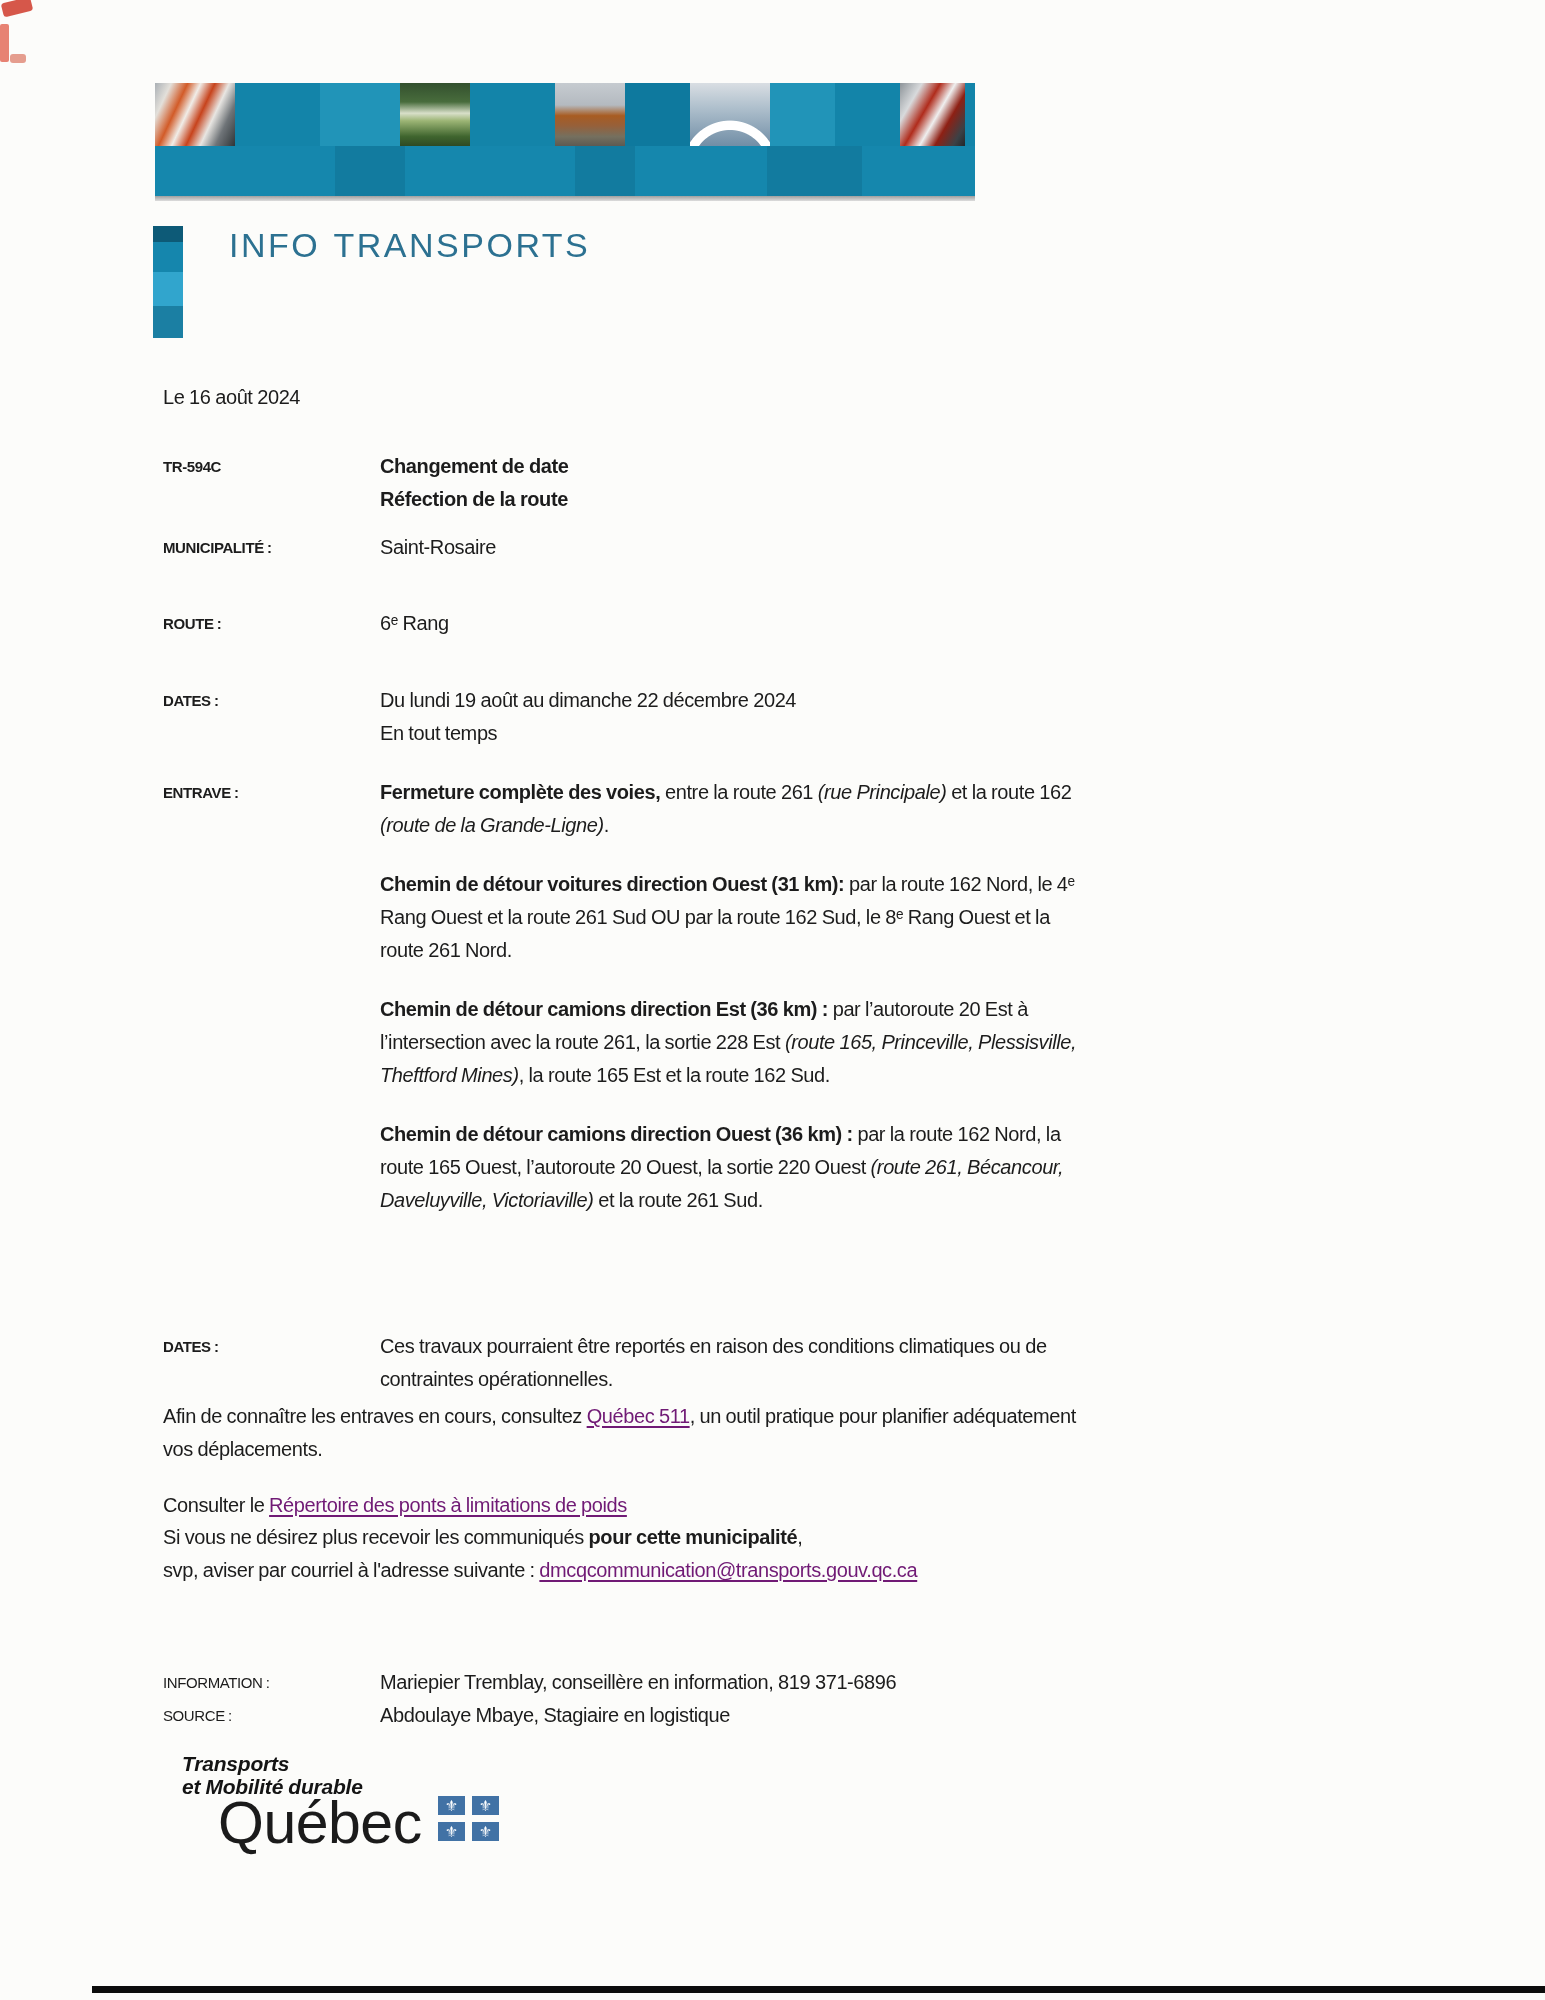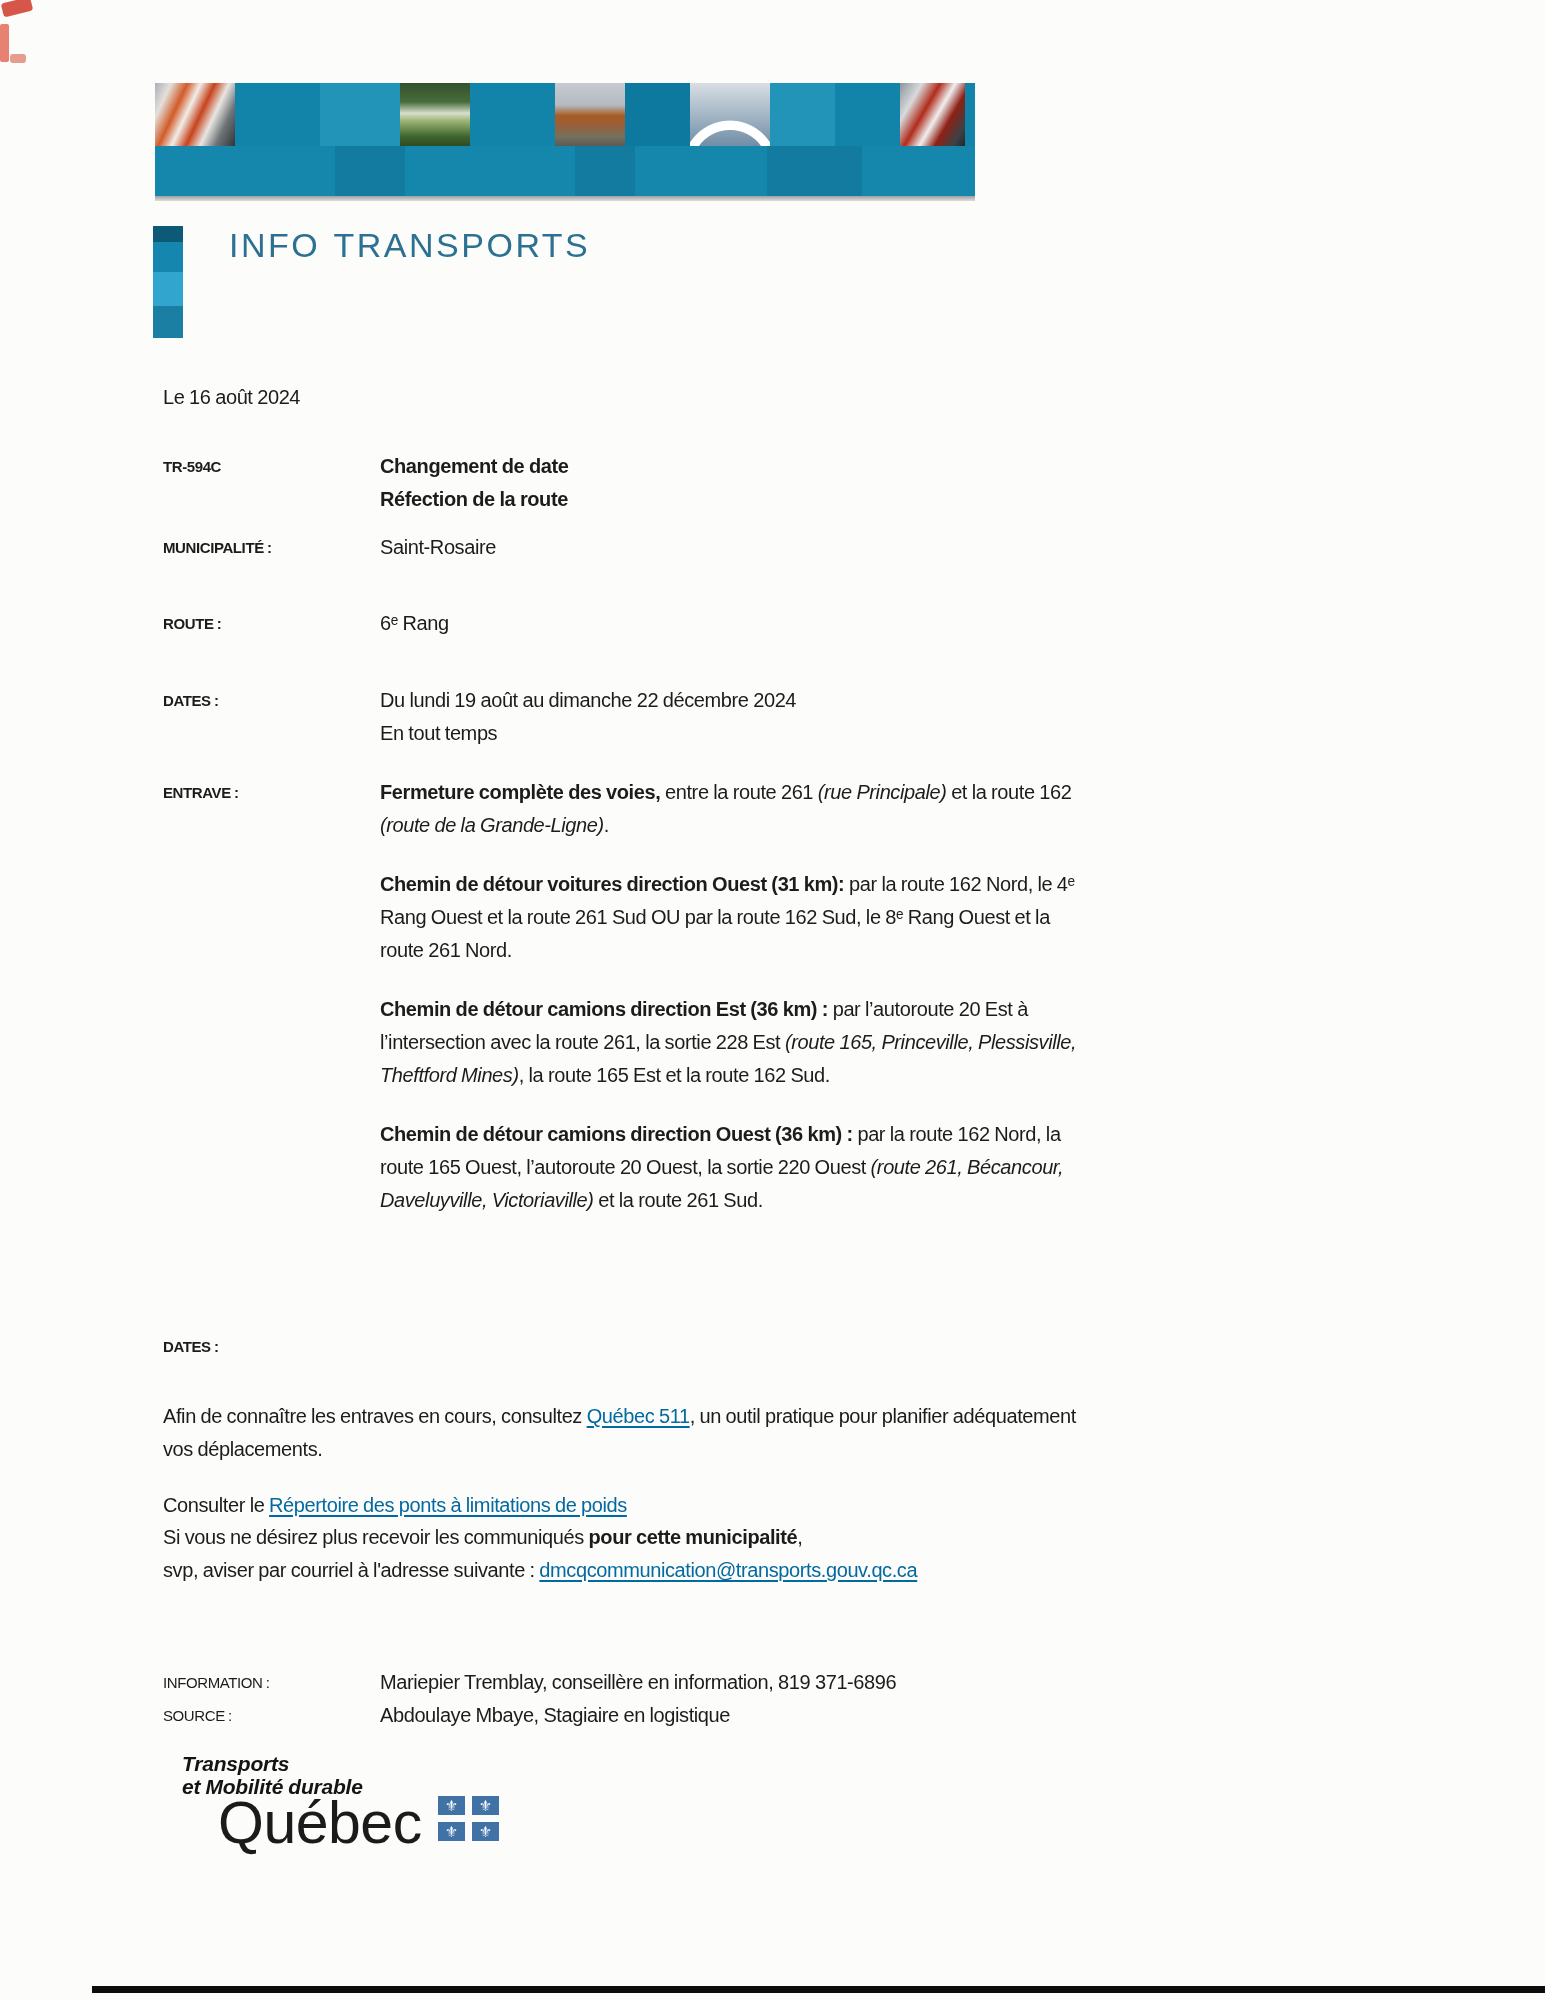--- a/index.html
+++ b/index.html
@@ -56,21 +56,21 @@
   .abs{position:absolute;}
   .row{position:absolute;left:163px;display:flex;align-items:flex-start;}
   .lbl{flex:0 0 217px;width:217px;font-size:15px;line-height:33px;white-space:pre;}
   .bold{font-weight:700;}
   .val{font-size:20px;line-height:33px;}
   .tline{white-space:pre;font-size:20px;line-height:33px;}
   .para{margin:0 0 26px 0;}
   .para:last-child{margin-bottom:0;}
   .run-b{font-weight:700;}
   .run-i{font-style:italic;}
-  .run-link{color:#0369a1;text-decoration:underline;text-underline-offset:3px;cursor:pointer;}
+  .run-link{color:#701a75;text-decoration:underline;text-underline-offset:3px;cursor:pointer;}
   .date-line{position:absolute;left:163px;top:384px;font-size:20px;line-height:26px;}
   .closing{position:absolute;left:163px;top:1604px;width:875px;text-align:center;font-size:20px;}
 
   
   .logo{position:absolute;left:182px;top:1752px;}
   .logo-l1,.logo-l2{font-weight:700;font-style:italic;font-size:21px;line-height:23px;color:#141414;letter-spacing:-0.2px;}
   .logo-row{display:flex;align-items:flex-end;margin-left:36px;margin-top:-2px;}
   .wordmark{font-size:59px;line-height:42px;color:#1b1b1b;letter-spacing:-0.5px;}
   .flag{display:grid;grid-template-columns:27px 27px;grid-template-rows:19px 19px;gap:7px;margin-left:16px;margin-bottom:3px;}
   .flag-sq{background:#4172a5;color:#ffffff;display:flex;align-items:center;justify-content:center;font-size:15px;line-height:15px;}
@@ -163,20 +163,24 @@
       <div class="para">
           <div class="tline"><span class="run-b">Chemin de détour camions direction Ouest (36 km) :</span><span class="run-n"> par la route 162 Nord, la</span></div>
           <div class="tline"><span class="run-n">route 165 Ouest, l’autoroute 20 Ouest, la sortie 220 Ouest </span><span class="run-i">(route 261, Bécancour,</span></div>
           <div class="tline"><span class="run-i">Daveluyville, Victoriaville)</span><span class="run-n"> et la route 261 Sud.</span></div>
         </div>
     </div>
   </div>
 
   <div class="row" style="top:1330px">
     <div class="lbl bold">DATES :</div>
+    <div class="val">
+        <div class="tline"><span class="run-n">Ces travaux pourraient être reportés en raison des conditions climatiques ou de</span></div>
+        <div class="tline"><span class="run-n">contraintes opérationnelles.</span></div>
+      </div>
   </div>
 
   <div class="abs" style="top:1400px;left:163px">
       <div class="tline"><span class="run-n">Afin de connaître les entraves en cours, consultez </span><span class="run-link">Québec 511</span><span class="run-n">, un outil pratique pour planifier adéquatement</span></div>
       <div class="tline"><span class="run-n">vos déplacements.</span></div>
     </div>
   <div class="abs" style="top:1489px;left:163px">
       <div class="tline"><span class="run-n">Consulter le </span><span class="run-link">Répertoire des ponts à limitations de poids</span></div>
     </div>
   <div class="abs" style="top:1521px;left:163px">

